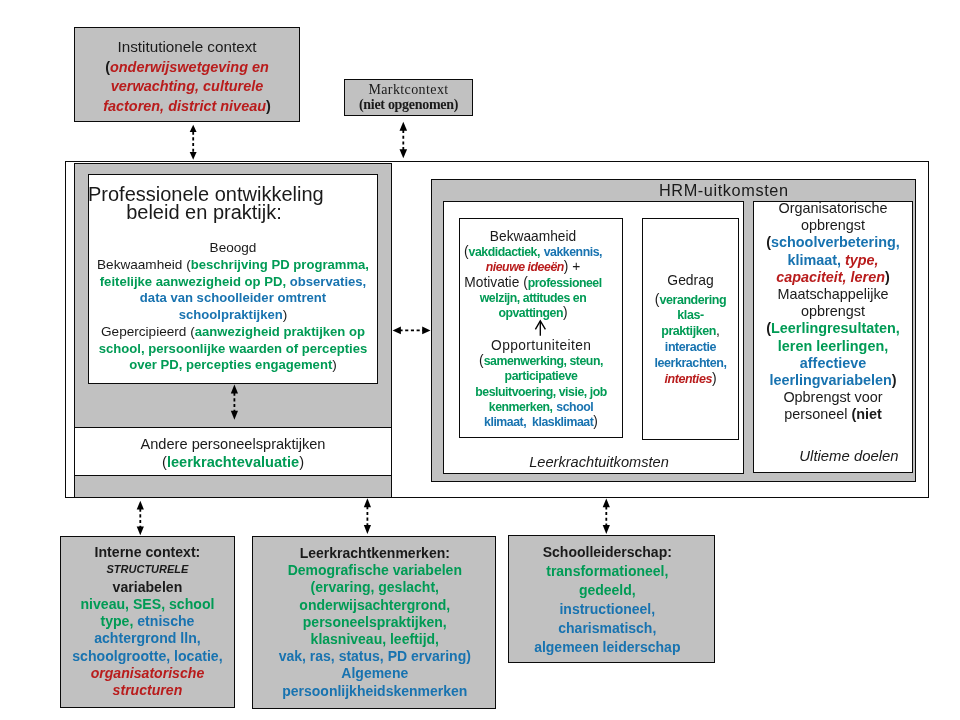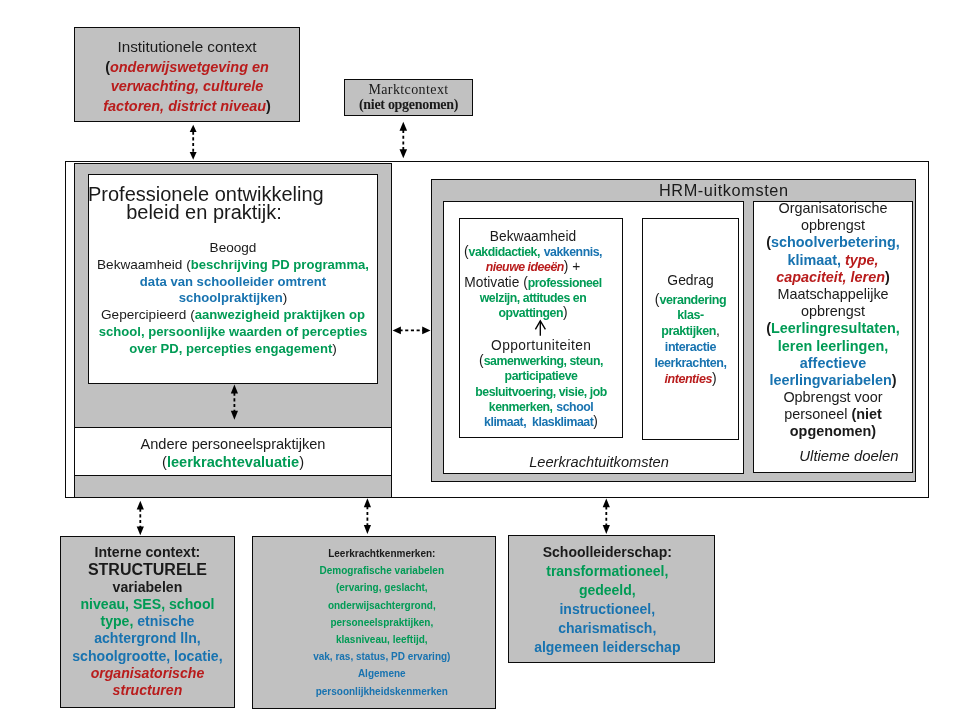--- a/index.html
+++ b/index.html
@@ -51,23 +51,23 @@
   #ged-box{left:642px;  top:218px; width:97px;  height:222px;}
   #ged-txt{left:642px;  top:272.5px; width:97px;  font-size:13.9px; line-height:15.8px; --lh:15.8px;}
   #ged-txt .bd{font-size:12.5px;letter-spacing:-0.43px;}
   #ged-txt .ln:nth-child(2){margin-top:3.4px;}
   #ult-box{left:753px;  top:201px; width:159.8px; height:271.5px;}
   #ult-txt{left:750px;  top:200px; width:166px; font-size:14.4px; line-height:17.2px; --lh:17.2px;}
   #ult-cap{left:753px;  top:447.5px; width:192px; font-size:14.9px; line-height:17px; --lh:17px;}
 
   #int-box{left:60.3px; top:536px; width:174.3px; height:172.3px;}
   #int-txt{left:60.3px; top:544px; width:174.3px; font-size:14.1px; line-height:17.25px; --lh:17.25px;}
-  #int-txt .ln:nth-child(2){font-size:16px;}
+  #int-txt .ln:nth-child(2){font-size:11px;font-style:italic;}
   #lkk-box{left:252.1px;top:536px; width:243.6px; height:172.6px;}
-  #lkk-txt{left:260px;top:545px; width:243.6px; font-size:10px; line-height:17.2px; --lh:17.2px;}
+  #lkk-txt{left:253px;top:545px; width:243.6px; font-size:14.0px; line-height:17.2px; --lh:17.2px;}
   #sl-box{left:508.3px; top:535px; width:206.5px; height:128px;}
   #sl-txt{left:508.3px; top:542.5px; width:198px; font-size:14.0px; line-height:19.1px; --lh:19.1px;}
 </style>
 </head>
 <body>
 
 <div id="stage">
 
   <div class="box fill" id="inst-box"></div>
   <div class="txt" id="inst-txt">
@@ -88,20 +88,21 @@
   <div class="box fill" id="left-panel"></div>
 
   <div class="box wh" id="pd-box"></div>
   <div class="txt" id="pd-head">
       <div class="ln"><span>Professionele ontwikkeling</span></div>
       <div class="ln"><span>beleid en praktijk:</span></div>
     </div>
   <div class="txt" id="pd-body">
       <div class="ln"><span>Beoogd</span></div>
       <div class="ln"><span>Bekwaamheid (</span><span class="g bd">beschrijving PD programma,</span></div>
+      <div class="ln"><span class="g bd">feitelijke aanwezigheid op PD,</span><span> </span><span class="bl bd">observaties,</span></div>
       <div class="ln"><span class="bl bd">data van schoolleider omtrent</span></div>
       <div class="ln"><span class="bl bd">schoolpraktijken</span><span>)</span></div>
       <div class="ln"><span>Gepercipieerd (</span><span class="g bd">aanwezigheid praktijken op</span></div>
       <div class="ln"><span class="g bd">school, persoonlijke waarden of percepties</span></div>
       <div class="ln"><span class="g bd">over PD, percepties engagement</span><span>)</span></div>
     </div>
 
   <div class="box wh" id="andere-box"></div>
   <div class="txt" id="andere-txt">
       <div class="ln"><span>Andere personeelspraktijken</span></div>
@@ -151,21 +152,20 @@
       <div class="ln"><span class="bl bd">klimaat,</span><span>&nbsp;</span><span class="r bd">type,</span></div>
       <div class="ln"><span class="r bd">capaciteit, leren</span><span class="bd">)</span></div>
       <div class="ln"><span>Maatschappelijke</span></div>
       <div class="ln"><span>opbrengst</span></div>
       <div class="ln"><span class="bd">(</span><span class="g bd">Leerlingresultaten,</span></div>
       <div class="ln"><span class="g bd">leren leerlingen,</span></div>
       <div class="ln"><span class="bl bd">affectieve</span></div>
       <div class="ln"><span class="bl bd">leerlingvariabelen</span><span class="bd">)</span></div>
       <div class="ln"><span>Opbrengst voor</span></div>
       <div class="ln"><span>personeel </span><span class="bd">(niet</span></div>
-      <div class="ln"><span class="bd">opgenomen)</span></div>
     </div>
   <div class="txt it" id="ult-cap">Ultieme doelen</div>
 
   <div class="box fill" id="int-box"></div>
   <div class="txt" id="int-txt">
       <div class="ln"><span class="bd">Interne context:</span></div>
       <div class="ln"><span class="bd">STRUCTURELE</span></div>
       <div class="ln"><span class="bd">variabelen</span></div>
       <div class="ln"><span class="g bd">niveau, SES, school</span></div>
       <div class="ln"><span class="g bd">type,</span><span>&nbsp;</span><span class="bl bd">etnische</span></div>

